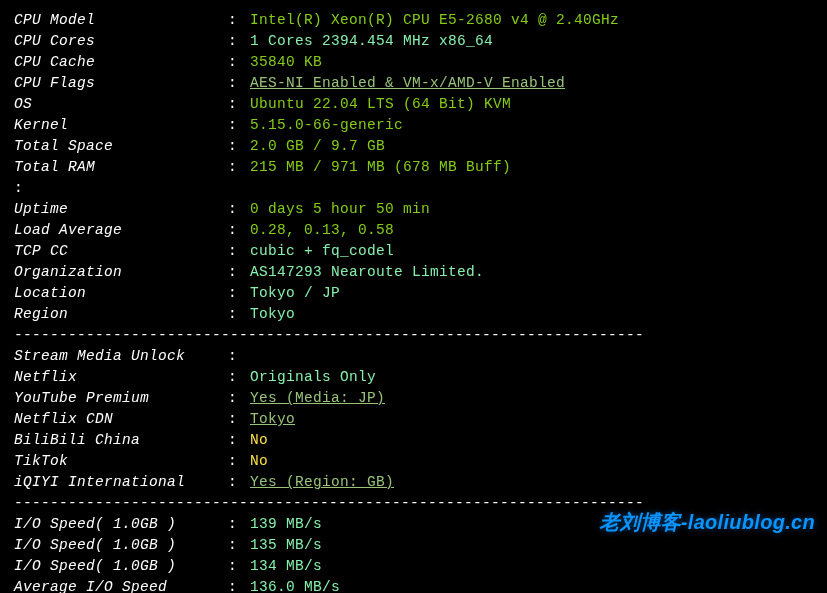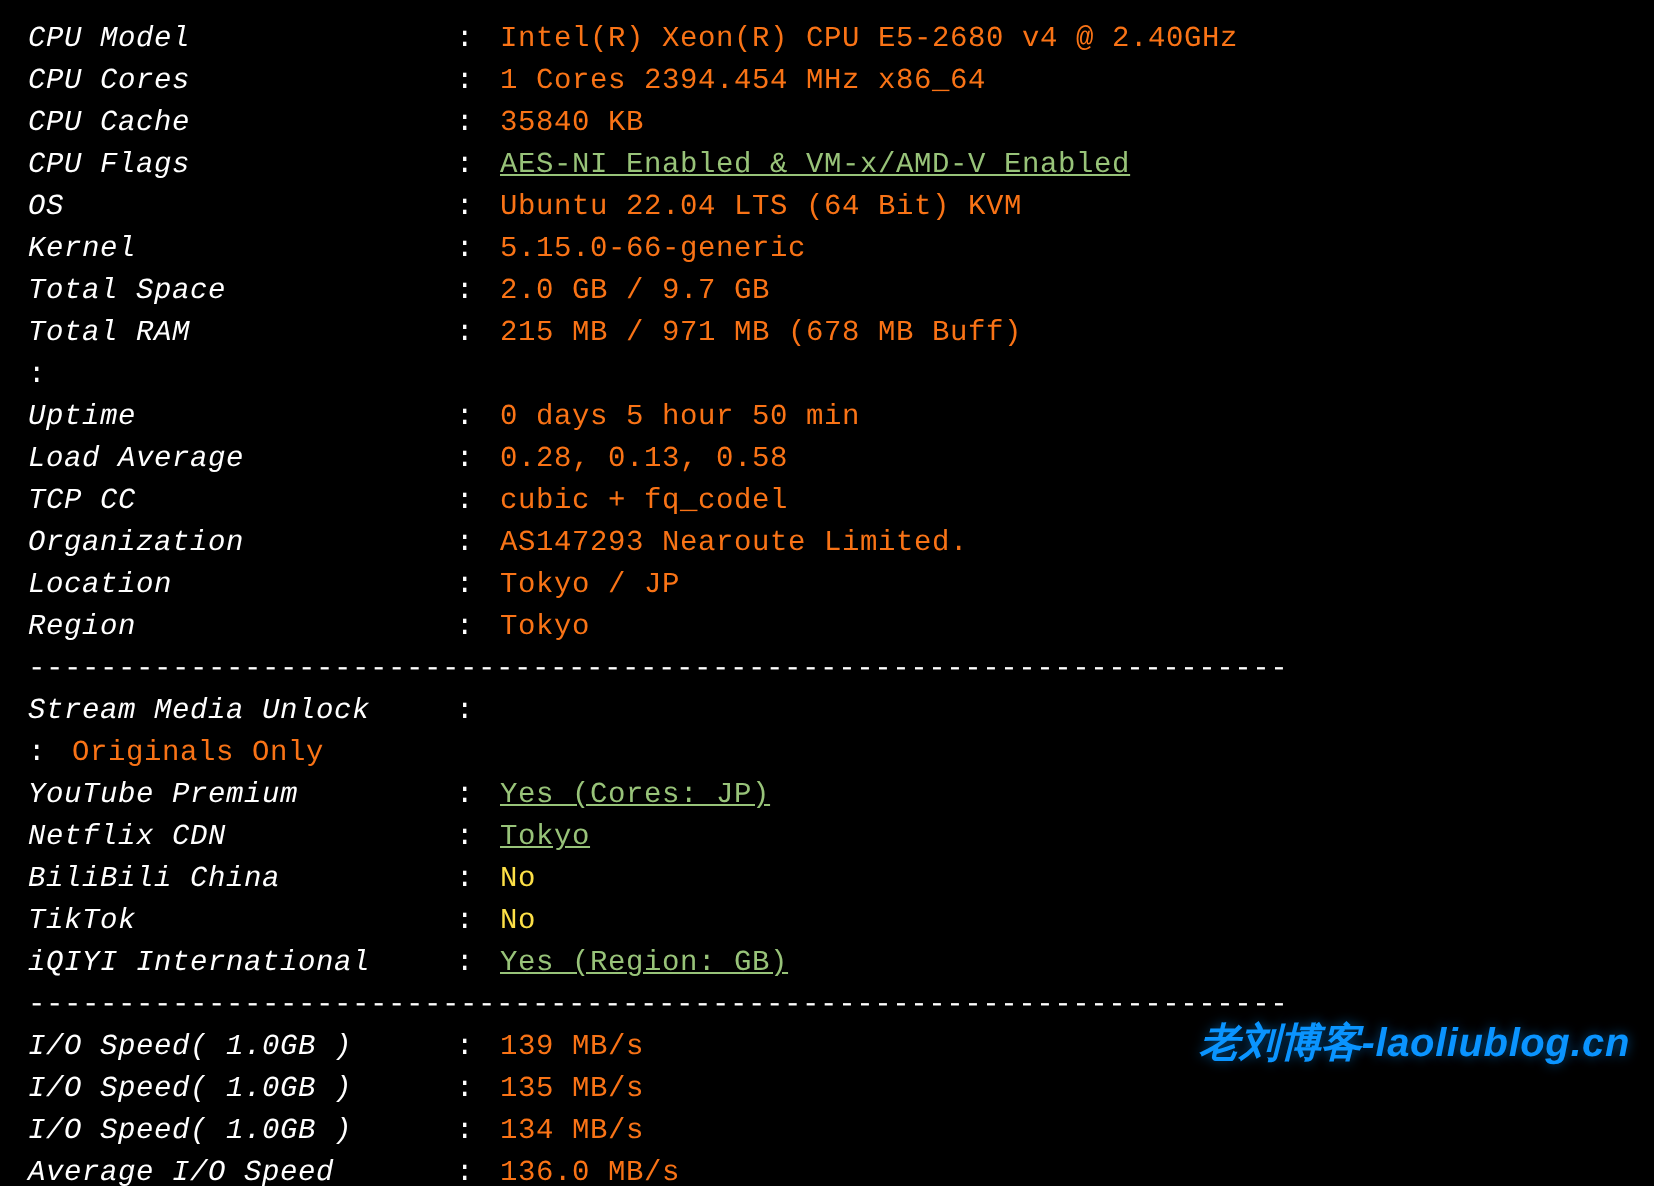--- a/index.html
+++ b/index.html
@@ -11,24 +11,24 @@
       padding: 10px 14px;
       width: 827px;
       height: 593px;
       overflow: hidden;
       position: relative;
       white-space: nowrap;
       letter-spacing: 0.3px;
     }
     .label { color: #ffffff; font-style: italic; }
     .colon { color: #ffffff; }
-    .cyan { color: #f97316; }
+    .cyan { color: #84cc16; }
     .green { color: #98c379; text-decoration: underline; }
     .red { color: #fde047; }
-    .yellow { color: #f97316; }
+    .yellow { color: #86efac; }
     .row { display: flex; }
     .label-col { width: 214px; flex-shrink: 0; }
     .colon-col { width: 22px; flex-shrink: 0; }
     .divider {
       color: #ffffff;
       overflow: hidden;
       width: 100%;
     }
     .watermark {
       position: absolute;
@@ -122,27 +122,28 @@
       <span class="yellow">Tokyo</span>
     </div>
   </div>
 <div class="divider">----------------------------------------------------------------------</div>
 <div class="row">
   <span class="label label-col">Stream Media Unlock</span>
   <span class="colon colon-col">:</span>
 </div>
 <div id="section-media">
     <div class="row">
+      <span class="label label-col">Netflix</span>
       <span class="colon colon-col">:</span>
       <span class="yellow">Originals Only</span>
     </div>
     <div class="row">
       <span class="label label-col">YouTube Premium</span>
       <span class="colon colon-col">:</span>
-      <span class="green">Yes (Cores: JP)</span>
+      <span class="green">Yes (Media: JP)</span>
     </div>
     <div class="row">
       <span class="label label-col">Netflix CDN</span>
       <span class="colon colon-col">:</span>
       <span class="green">Tokyo</span>
     </div>
     <div class="row">
       <span class="label label-col">BiliBili China</span>
       <span class="colon colon-col">:</span>
       <span class="red">No</span>

